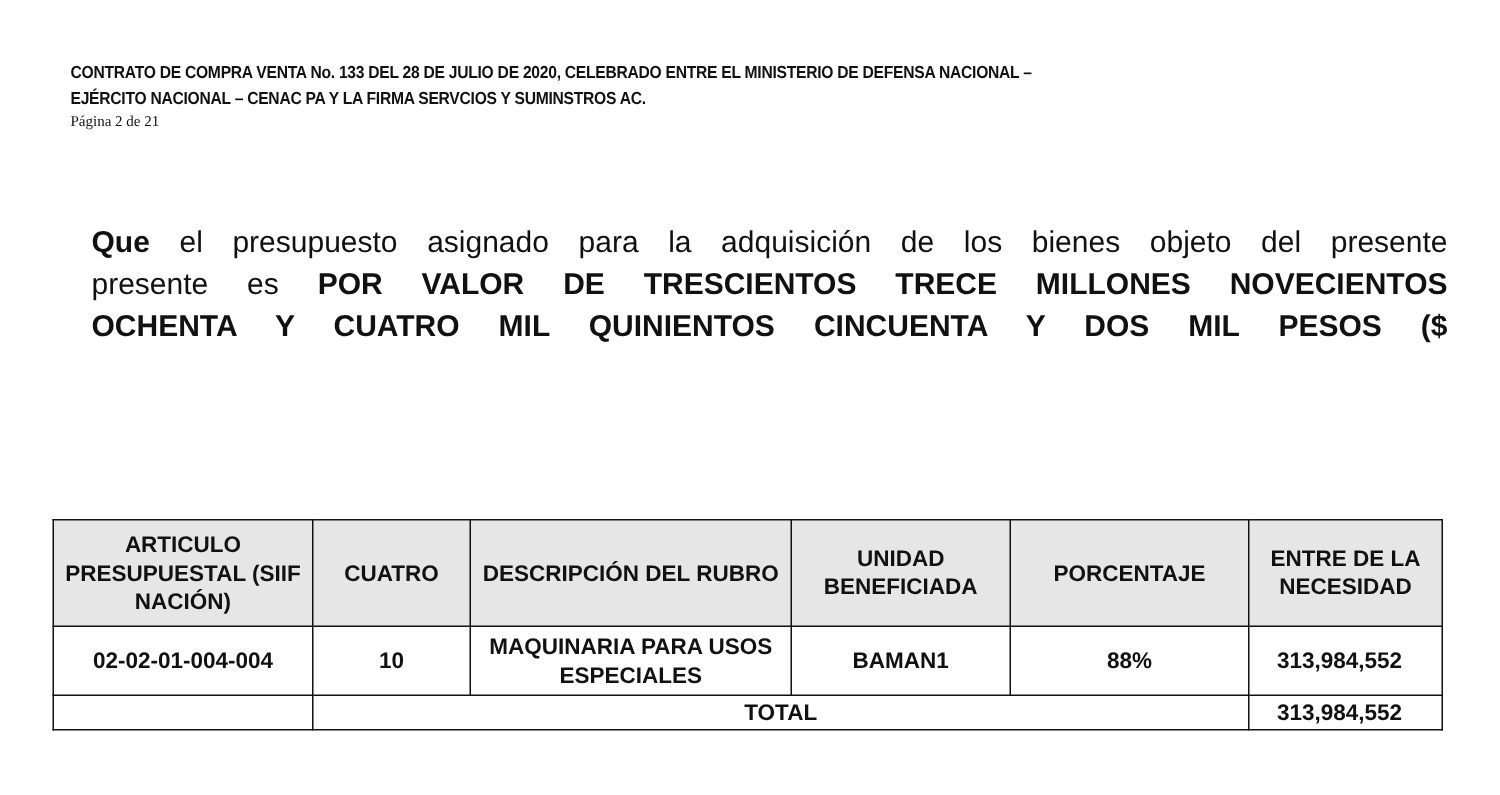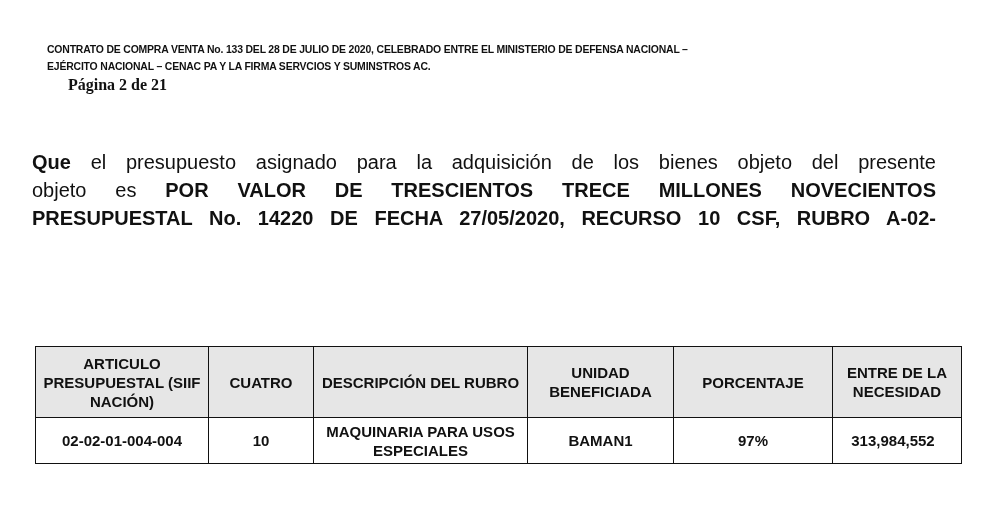--- a/index.html
+++ b/index.html
@@ -1,19 +1,19 @@
 <!DOCTYPE html>
 <html><head>
   <meta charset="utf-8">
   <style>
     html, body { margin: 0; padding: 0; background: #ffffff; }
     body { width: 1000px; height: 530px; position: relative; overflow: hidden; color: #111; }
     .hdr { position: absolute; left: 47px; top: 40px; font-family: "Liberation Sans", sans-serif; font-weight: bold; font-size: 11.6px; line-height: 17px; letter-spacing: -0.2px; transform: scaleX(0.9); transform-origin: left top; width: 1060px; }
-    .pagina { position: absolute; left: 47px; top: 76px; font-family: "Liberation Serif", serif; font-weight: bold; font-size: 16px; margin-left: 21px; }
-    .para { position: absolute; left: 32px; top: 148px; width: 904px; font-family: "Liberation Sans", sans-serif; font-size: 20px; line-height: 28px; text-align: justify; text-align-last: justify; }
+    .pagina { position: absolute; left: 47px; top: 76px; font-family: "Liberation Serif", serif; font-weight: normal; font-size: 10px; }
+    .para { position: absolute; left: 61px; top: 148px; width: 904px; font-family: "Liberation Sans", sans-serif; font-size: 20px; line-height: 28px; text-align: justify; text-align-last: justify; }
     .para .line { display: block; text-align: justify; text-align-last: justify; white-space: nowrap; }
     .para .line.last { text-align-last: left; }
     .para b { font-weight: bold; }
     table.t { position: absolute; left: 35px; top: 346px; border-collapse: collapse; font-family: "Liberation Sans", sans-serif; font-weight: bold; font-size: 15px; }
     table.t td { border: 1.5px solid #111; text-align: center; vertical-align: middle; padding: 0 4px; line-height: 19px; }
     table.t tr.head td { background: #e6e6e6; height: 70px; }
     table.t tr.data td { height: 45px; }
     table.t tr.total td { height: 22px; }
     .r { text-align: right; padding-right: 12px !important; }
   </style>
@@ -21,22 +21,22 @@
 <body>
 
 <div class="hdr">
   <div>CONTRATO DE COMPRA VENTA No. 133 DEL 28 DE JULIO DE 2020, CELEBRADO ENTRE EL MINISTERIO DE DEFENSA NACIONAL –</div>
   <div>EJÉRCITO NACIONAL – CENAC PA Y LA FIRMA SERVCIOS Y SUMINSTROS AC.</div>
 </div>
 <div class="pagina">Página 2 de 21</div>
 
 <div class="para">
   <span class="line"><b>Que</b><span> el presupuesto asignado para la adquisición de los bienes objeto del presente</span></span>
-  <span class="line"><span>objeto es </span><b>POR VALOR DE TRESCIENTOS TRECE MILLONES NOVECIENTOS</b></span>
-  <span class="line"><b>PRESUPUESTAL No. 14220 DE FECHA 27/05/2020, RECURSO 10 CSF, RUBRO A-02-</b></span>
+  <span class="line"><span>presente es </span><b>POR VALOR DE TRESCIENTOS TRECE MILLONES NOVECIENTOS</b></span>
+  <span class="line"><b>OCHENTA Y CUATRO MIL QUINIENTOS CINCUENTA Y DOS MIL PESOS ($</b></span>
 </div>
 
 <table class="t">
   <colgroup>
     <col style="width:173px">
       <col style="width:105px">
       <col style="width:214px">
       <col style="width:146px">
       <col style="width:159px">
       <col style="width:129px">
@@ -48,17 +48,22 @@
     <td>DESCRIPCIÓN DEL RUBRO</td>
     <td>UNIDAD BENEFICIADA</td>
     <td>PORCENTAJE</td>
     <td>ENTRE DE LA NECESIDAD</td>
   </tr>
   <tr class="data">
     <td>02-02-01-004-004</td>
     <td>10</td>
     <td>MAQUINARIA PARA USOS ESPECIALES</td>
     <td>BAMAN1</td>
-    <td>97%</td>
+    <td>88%</td>
+    <td class="r">313,984,552</td>
+  </tr>
+  <tr class="total">
+    <td></td>
+    <td colspan="4">TOTAL</td>
     <td class="r">313,984,552</td>
   </tr>
 </tbody>
   </table>
 
 </body></html>

